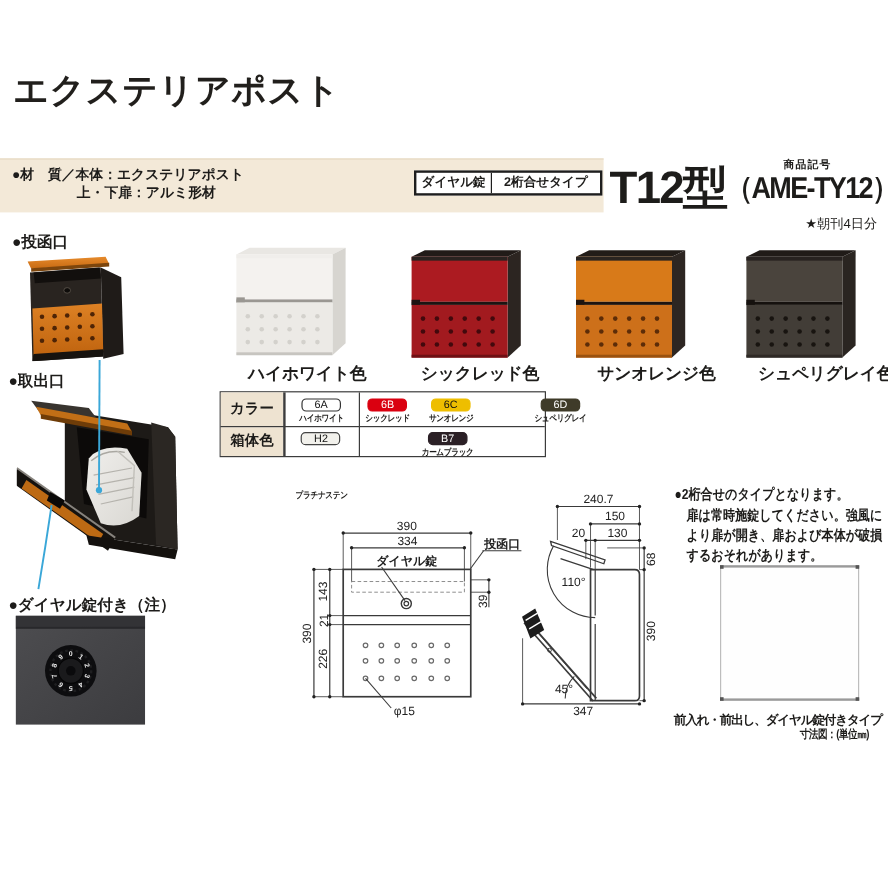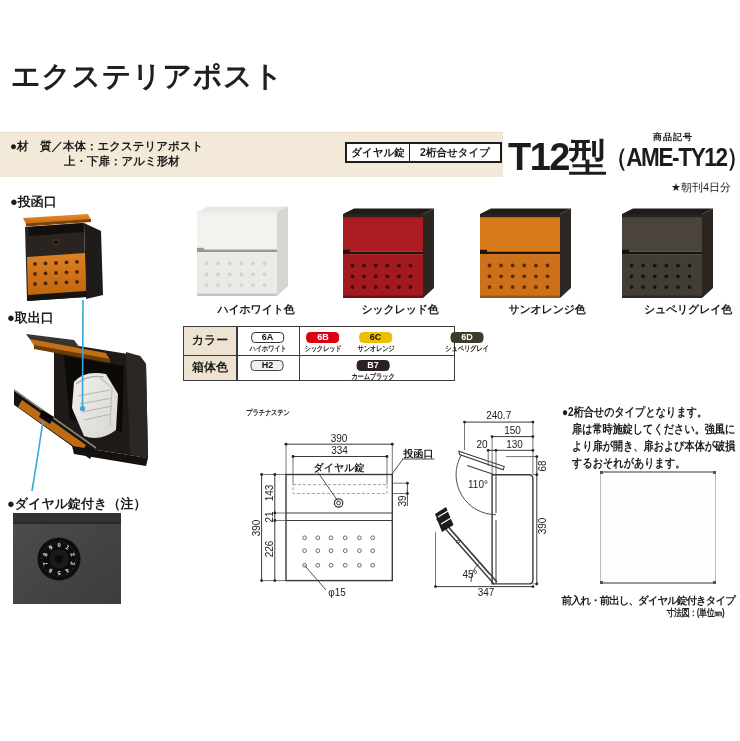--- a/index.html
+++ b/index.html
@@ -47,21 +47,21 @@
   #photo3{left:13px;top:513px;}
   #pointer-overlay{left:0;top:250px;pointer-events:none;}
 
   
   .variant-box{top:203px;}
   #variant-0{left:195px;}
   #variant-1{left:341px;top:205px;}
   #variant-2{left:478px;top:205px;}
   #variant-3{left:620px;top:205px;}
   .variant-label{
-    top:304px;font-size:11px;font-weight:bold;line-height:1;white-space:nowrap;letter-spacing:-0.2px;
+    top:304px;font-size:14px;font-weight:bold;line-height:1;white-space:nowrap;letter-spacing:-0.2px;
     transform:translateX(-50%);
   }
   #vlabel-0{left:256px;}
   #vlabel-1{left:400px;}
   #vlabel-2{left:547px;}
   #vlabel-3{left:688px;}
 
   
   #color-table{
     left:183px;top:326px;width:270px;height:52.5px;
@@ -74,21 +74,21 @@
     position:absolute;left:0;width:52px;background:#eee3d1;
     display:flex;align-items:center;justify-content:center;
     font-size:12px;font-weight:bold;text-align:right;
   }
   #color-table .hcell.r1{top:0;height:27.5px;}
   #color-table .hcell.r2{top:29px;height:23.5px;}
   .chip-slot{position:absolute;width:0;display:flex;flex-direction:column;align-items:center;}
   .chip{
     min-width:33px;height:10.5px;border-radius:4px;box-sizing:border-box;
     display:flex;align-items:center;justify-content:center;
-    font-size:9px;font-weight:bold;line-height:1;padding:0 6px;
+    font-size:9px;font-weight:normal;line-height:1;padding:0 6px;
   }
   .chip-name{font-size:7.5px;letter-spacing:-0.4px;font-weight:bold;line-height:1;margin-top:2.5px;white-space:nowrap;transform:scaleX(.85);}
 
   
   #diagram{left:240px;top:400px;}
   #diagram text{font-family:"Liberation Sans","DejaVu Sans",sans-serif;fill:#222;}
   .dimtxt{font-size:10px;}
   .jptxt{font-size:10px;font-weight:bold;}
 
   

